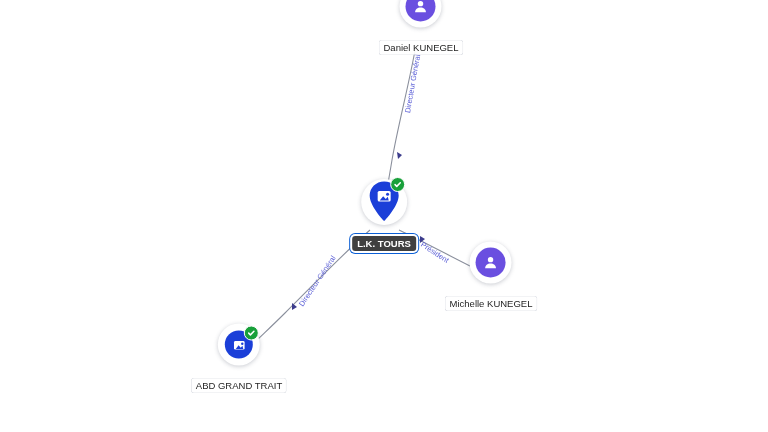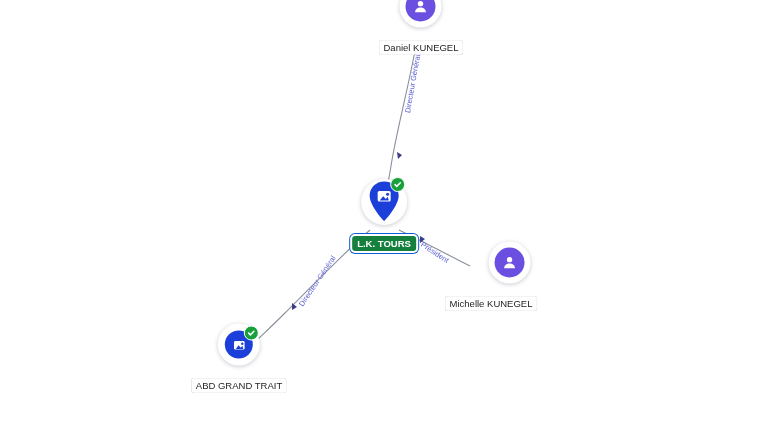--- a/index.html
+++ b/index.html
@@ -91,21 +91,21 @@
     font-size: 9.5px;
     line-height: 12px;
     color: #1f1f1f;
     background: rgba(255,255,255,0.92);
     padding: 1px 4px;
     border-radius: 2px;
     white-space: nowrap;
     box-shadow: 0 0 0 0.5px rgba(190,195,205,0.75);
   }
   .label.selected {
-    background: #15803d;
+    background: #404040;
     color: #ffffff;
     box-shadow: 0 0 0 2px #ffffff, 0 0 0 3px #0b5fd6;
     font-weight: bold;
     border-radius: 3px;
     padding: 1.5px 5px;
   }
   .edge-label {
     position: absolute;
     font-size: 7.5px;
     color: #5b5fd6;
@@ -162,21 +162,21 @@
     </div>
     <div class="badge" style="top:2px; right:6px;">
       <svg width="9" height="9" viewBox="0 0 12 12">
         <path d="M2.5 6.2 L4.8 8.5 L9.5 3.6" fill="none" stroke="#ffffff" stroke-width="2" stroke-linecap="round" stroke-linejoin="round"></path>
       </svg>
     </div>
   </div>
   <div class="label selected">L.K. TOURS</div>
 </div>
 
-<div class="node" style="left:491px; top:273px;align-items:flex-end;">
+<div class="node" style="left:491px; top:273px;">
   <div class="marker-wrap">
     <div class="halo small"></div>
     <div class="person-av">
       <svg width="18" height="18" viewBox="0 0 24 24">
         <circle cx="12" cy="8.2" r="3.6" fill="#ffffff"></circle>
         <path d="M4.8 19.5c0-3.9 3.2-6.3 7.2-6.3s7.2 2.4 7.2 6.3z" fill="#ffffff"></path>
       </svg>
     </div>
   </div>
   <div class="label">Michelle KUNEGEL</div>

